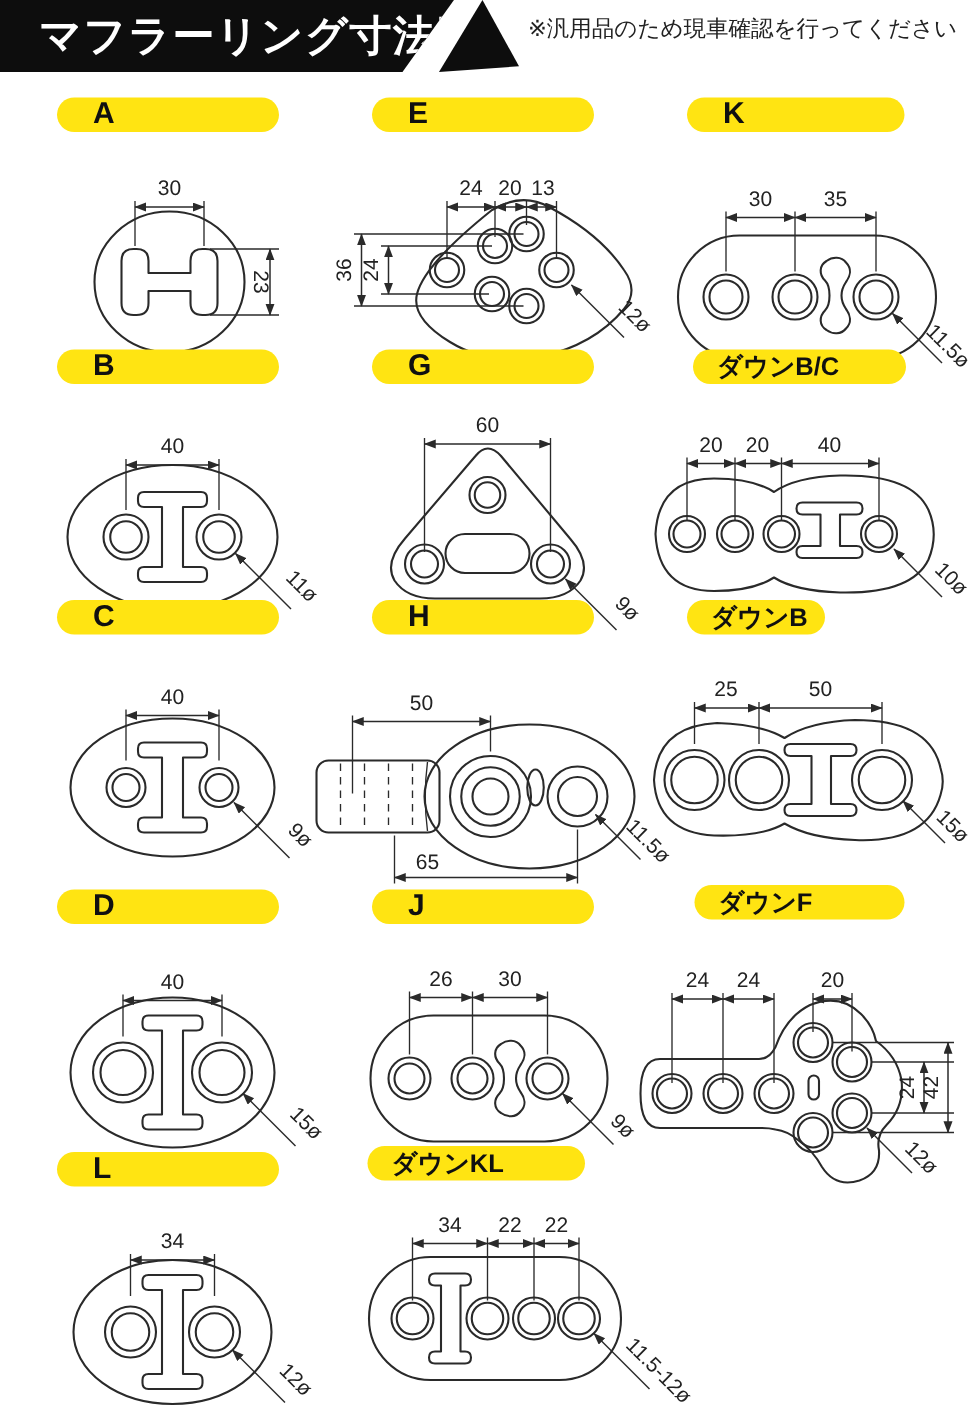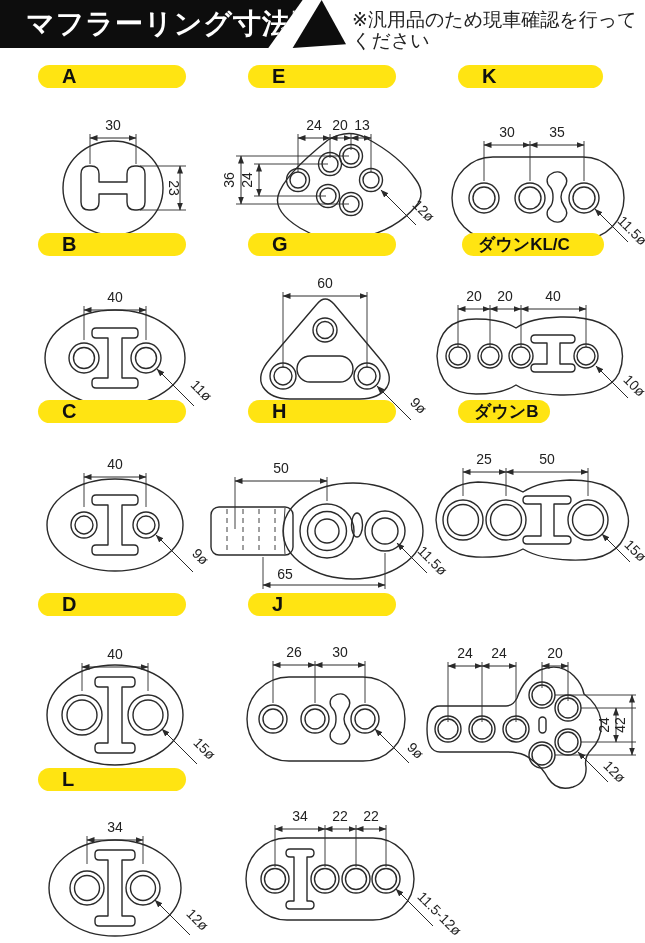--- a/index.html
+++ b/index.html
@@ -5,21 +5,21 @@
   html,body{margin:0;padding:0;background:#fff;}
   .page{position:relative;width:645px;height:943px;overflow:hidden;background:#fff;
         font-family:"Liberation Sans","DejaVu Sans",sans-serif;}
   
   .hdr-main{position:absolute;left:0;top:0;width:312px;height:48px;background:#0d0d0d;
             clip-path:polygon(0 0,97% 0,86% 100%,0 100%);
             display:flex;align-items:center;padding-left:26px;box-sizing:border-box;}
   .hdr-title{color:#fff;font-weight:bold;font-size:28px;letter-spacing:1px;white-space:nowrap;}
   .hdr-tri{position:absolute;left:288px;top:0;width:58px;height:48px;background:#0d0d0d;
            clip-path:polygon(58% 0,100% 92%,8% 100%);}
-  .hdr-notes{position:absolute;left:352px;top:9px;font-size:19px;line-height:21px;color:#222;}
+  .hdr-notes{position:absolute;left:352px;top:9px;font-size:15px;line-height:21px;color:#222;}
   
   .pill{position:absolute;height:23px;width:148px;background:#ffe412;border-radius:12px;
         display:flex;align-items:center;box-sizing:border-box;padding-left:24px;
         font-weight:bold;font-size:20px;color:#101010;}
   .pill.jp{font-size:17px;padding-left:16px;}
   
   svg{position:absolute;overflow:visible;}
   .o{fill:none;stroke:#2a2a2a;stroke-width:1.4;stroke-linejoin:round;stroke-linecap:round;}
   .thin{fill:none;stroke:#2a2a2a;stroke-width:0.9;}
   .dash{fill:none;stroke:#2a2a2a;stroke-width:0.9;stroke-dasharray:5 4;}
@@ -165,21 +165,21 @@
     <rect class="o" x="72" y="106" width="56" height="26" rx="13"></rect>
     <line class="thin" x1="58" y1="42" x2="58" y2="118"></line>
       <line class="thin" x1="142" y1="42" x2="142" y2="118"></line>
     <line class="dim" x1="58" y1="46" x2="142" y2="46" marker-start="url(#arr)" marker-end="url(#arr)"></line>
     <text class="t" x="100" y="38">60</text>
     <line class="dim" x1="152" y1="136" x2="186" y2="170" marker-start="url(#arr)"></line>
     <text class="t" transform="translate(190,159) rotate(45)">9ø</text>
   </svg>
 
   <div class="pill jp" style="left:462px;top:233px;width:142px">
-    <span>ダウンKL/C</span>
+    <span>ダウンB/C</span>
     </div>
   <svg style="left:428px;top:255px" width="215" height="170" viewBox="0 0 215 170">
     <path class="o" d="M48 64 Q74 64 88 73 Q102 63 132 62 Q180 61 191 85 Q198 101 191 118 Q180 141 132 140 Q102 139 88 130 Q74 139 48 139 Q11 139 9 101 Q11 64 48 64 Z"></path>
     <g>
       <circle class="o" cx="30" cy="101" r="12"></circle>
         <circle class="o" cx="30" cy="101" r="9"></circle>
       <circle class="o" cx="62" cy="101" r="12"></circle>
         <circle class="o" cx="62" cy="101" r="9"></circle>
       <circle class="o" cx="93" cy="101" r="12"></circle>
         <circle class="o" cx="93" cy="101" r="9"></circle>
@@ -315,20 +315,23 @@
       <line class="thin" x1="90" y1="46" x2="90" y2="88"></line>
     <line class="thin" x1="140" y1="46" x2="140" y2="88"></line>
     <line class="dim" x1="48" y1="50" x2="90" y2="50" marker-start="url(#arr)" marker-end="url(#arr)"></line>
     <line class="dim" x1="90" y1="50" x2="140" y2="50" marker-start="url(#arr)" marker-end="url(#arr)"></line>
     <text class="t" x="69" y="42">26</text>
     <text class="t" x="115" y="42">30</text>
     <line class="dim" x1="150" y1="114" x2="184" y2="148" marker-start="url(#arr)"></line>
     <text class="t" transform="translate(187,139) rotate(45)">9ø</text>
   </svg>
 
+  <div class="pill jp" style="left:463px;top:590px;width:140px">
+    <span>ダウンF</span>
+    </div>
   <svg style="left:420px;top:610px" width="225" height="195" viewBox="0 0 225 195">
     <path class="o" d="M20 96 H86 Q93 96 97 88 Q104 68 120 60 Q140 52 154 66 Q162 74 164 84 Q178 94 181 110 Q183 128 171 140 Q164 147 166 157 Q167 172 153 177 Q137 182 128 168 Q122 157 112 150 Q105 144 97 143 Q93 142 88 142 H20 Q7 142 7 119 Q7 96 20 96 Z"></path>
     <g>
       <circle class="o" cx="28" cy="119" r="13"></circle>
         <circle class="o" cx="28" cy="119" r="10"></circle>
       <circle class="o" cx="62" cy="119" r="13"></circle>
         <circle class="o" cx="62" cy="119" r="10"></circle>
       <circle class="o" cx="96" cy="119" r="13"></circle>
         <circle class="o" cx="96" cy="119" r="10"></circle>
       <circle class="o" cx="122" cy="85" r="13"></circle>
@@ -377,20 +380,23 @@
     </g>
     <path class="o" d="M79 62 H111 Q115 62 115 66 V68 Q115 72 111 72 H102 V128 H111 Q115 128 115 132 V134 Q115 138 111 138 H79 Q75 138 75 134 V132 Q75 128 79 128 H88 V72 H79 Q75 72 75 68 V66 Q75 62 79 62 Z"></path>
     <line class="thin" x1="67" y1="48" x2="67" y2="76"></line>
       <line class="thin" x1="123" y1="48" x2="123" y2="76"></line>
     <line class="dim" x1="67" y1="52" x2="123" y2="52" marker-start="url(#arr)" marker-end="url(#arr)"></line>
     <text class="t" x="95" y="44">34</text>
     <line class="dim" x1="135" y1="112" x2="170" y2="147" marker-start="url(#arr)"></line>
     <text class="t" transform="translate(174,135) rotate(45)">12ø</text>
   </svg>
 
+  <div class="pill jp" style="left:245px;top:764px;width:145px">
+    <span>ダウンKL</span>
+    </div>
   <svg style="left:228px;top:783px" width="240" height="160" viewBox="0 0 240 160">
     <rect class="o" x="18" y="55" width="168" height="82" rx="41"></rect>
     <g>
       <circle class="o" cx="47" cy="96" r="14"></circle>
         <circle class="o" cx="47" cy="96" r="10.5"></circle>
       <circle class="o" cx="97" cy="96" r="14"></circle>
         <circle class="o" cx="97" cy="96" r="10.5"></circle>
       <circle class="o" cx="128" cy="96" r="14"></circle>
         <circle class="o" cx="128" cy="96" r="10.5"></circle>
       <circle class="o" cx="158" cy="96" r="14"></circle>

